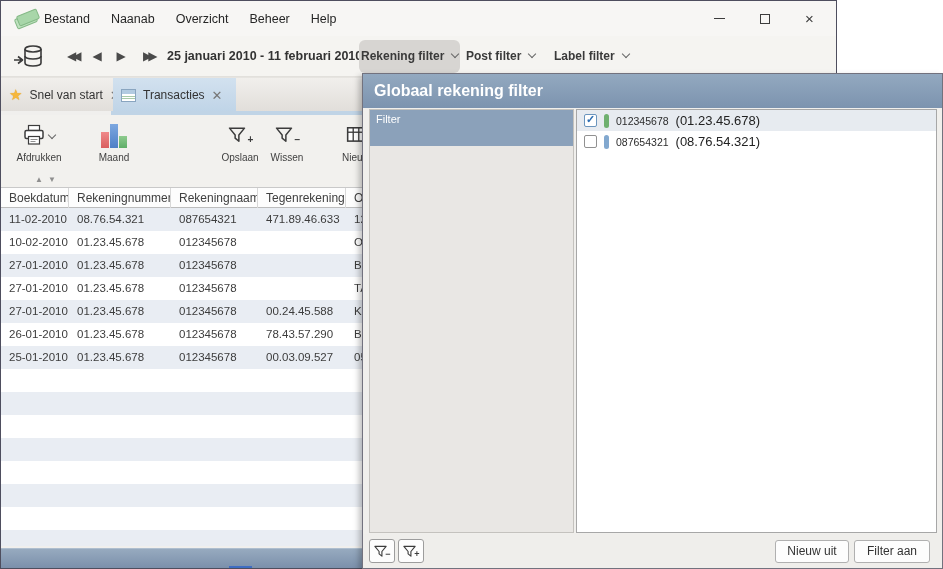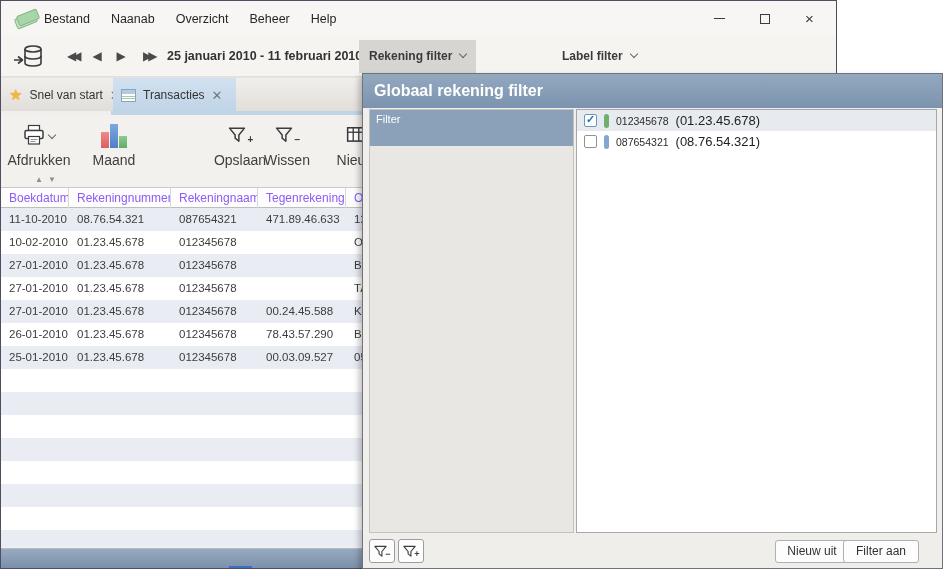--- a/index.html
+++ b/index.html
@@ -23,52 +23,52 @@
   .wc .maxbox { width:10px; height:10px; border:1px solid #3c3c3c; }
   .wc .xglyph { font-size:15px; color:#3c3c3c; line-height:1; }
 
   .toolbar { position:absolute; left:0; top:35px; width:100%; height:41px; background:#f5f4f1; border-bottom:1px solid #e2e0dc; }
   .dbicon { position:absolute; left:12px; top:7px; }
   .navbtn { position:absolute; top:0; height:41px; line-height:41px; font-size:12px; color:#4a4a4a; text-align:center; cursor:default; }
   .navbtn .dbl { letter-spacing:-4px; }
   .nav1{left:56px;width:30px;} .nav2{left:86px;width:20px;} .nav3{left:110px;width:20px;} .nav4{left:132px;width:30px;}
   .date-label { position:absolute; left:166px; top:0; height:41px; line-height:41px; font-size:12.5px; font-weight:700; color:#333; white-space:nowrap; }
   .chev { display:inline-block; width:6px; height:6px; border-right:1.5px solid #666; border-bottom:1.5px solid #666; transform:rotate(45deg); margin-left:8px; vertical-align:3px; }
-  .filter-btn { position:absolute; top:4px; height:33px; line-height:33px; padding:0 10px; font-size:12px; font-weight:600; color:#3a3a3a; white-space:nowrap; border-radius:0; }
+  .filter-btn { position:absolute; top:4px; height:33px; line-height:33px; padding:0 2px; font-size:12px; font-weight:600; color:#3a3a3a; white-space:nowrap; border-radius:6px; }
   .filter-btn.active { background:#d7d5d2; }
   .fb1{left:358px;} .fb2{left:463px;} .fb3{left:551px;}
 
   .tabbar { position:absolute; left:0; top:76px; width:100%; height:34px; background:linear-gradient(#f1efec,#e1deda); border-top:1px solid #e6e4e0; }
   .tabstrip { position:absolute; left:110px; top:110px; width:727px; height:4px; background:#c0d4e6; }
   .tab { position:absolute; top:0; height:34px; display:flex; align-items:center; padding:0 8px; gap:7px; }
   .tab1 { left:0; width:110px; }
   .tab2 { left:112px; width:123px; background:linear-gradient(#d2e1ef,#bfd4e7); font-weight:400; }
   .tab-label { font-size:12px; color:#333; white-space:nowrap; }
   .tab-close { font-size:13px; color:#777; cursor:default; }
   .star-ic { color:#f6b73c; font-size:15px; text-shadow:0 0 1px #cf9a2e; }
   .tbl-ic { width:15px; height:13px; border:1px solid #89a5c0; background:#fff; }
   .tbl-ic .hd { height:4px; background:#b2cbe1; }
   .tbl-ic .bd { height:7px; background:repeating-linear-gradient(#fff 0 1.5px, #a9cba9 1.5px 2.5px); }
 
   .actionbar { position:absolute; left:0; top:114px; width:100%; height:58px; background:#f2f1ee; }
   .action { position:absolute; top:6px; width:80px; height:48px; text-align:center; cursor:default; }
   .action .ic { height:28px; display:flex; align-items:center; justify-content:center; gap:4px; }
-  .action .lbl { font-size:14px; color:#3f3f3f; margin-top:3px; white-space:nowrap; }
+  .action .lbl { font-size:10px; color:#3f3f3f; margin-top:3px; white-space:nowrap; }
   .a1{left:-2px;} .a2{left:73px;} .a3{left:153px;} .a4{left:199px;} .a5{left:246px;} .a6{left:315px;}
   .bars { display:flex; align-items:flex-end; gap:1px; height:26px; }
   .bars .b1{width:8px;height:16px;background:linear-gradient(#f08a8a,#d95f5f);}
   .bars .b2{width:8px;height:24px;background:linear-gradient(#7da8e0,#4f7fc6);}
   .bars .b3{width:8px;height:12px;background:linear-gradient(#8ecb8e,#5fae68);}
   .subglyph { font-size:10px; font-weight:700; color:#3c3c3c; margin-left:-3px; margin-top:8px; }
 
   .gripstrip { position:absolute; left:0; top:172px; width:100%; height:14px; background:#f2f1ee; }
   .grip { position:absolute; left:34px; top:2px; font-size:8px; color:#8f8f8f; letter-spacing:5px; }
 
   .table-header { position:absolute; left:0; top:186px; width:100%; height:21px; background:#fdfdfd; border-top:1px solid #c9c9c9; border-bottom:1px solid #bdbdbd; }
-  .hcell { position:absolute; top:0; height:20px; line-height:20px; padding-left:8px; font-size:12px; color:#8b5cf6; border-right:1px solid #d8d8d8; white-space:nowrap; overflow:hidden; }
+  .hcell { position:absolute; top:0; height:20px; line-height:20px; padding-left:8px; font-size:12px; color:#404040; border-right:1px solid #d8d8d8; white-space:nowrap; overflow:hidden; }
   .table-body { position:absolute; left:0; top:207px; width:100%; height:338px; overflow:hidden; background:#fff; }
   .trow { position:relative; height:23px; }
   .trow:nth-child(odd) { background:#e9edf3; }
   .tcell { position:absolute; top:0; height:23px; line-height:23px; padding-left:8px; font-size:11.5px; color:#3c3c3c; white-space:nowrap; overflow:hidden; }
   .c0{left:0;width:68px;} .c1{left:68px;width:102px;} .c2{left:170px;width:87px;} .c3{left:257px;width:88px;} .c4{left:345px;width:200px;}
 
   .statusbar { position:absolute; left:0; top:547px; width:100%; height:20px; background:linear-gradient(#97aabf,#7b90ab); border-top:1px solid #aebecf; }
   .status-notch { position:absolute; left:228px; top:565px; width:23px; height:3px; background:#3f6dc2; }
 
   
@@ -88,21 +88,21 @@
   .acc-name { font-size:10.5px; color:#2c2c2c; }
   .acc-number { font-size:13px; color:#222; }
   .dialog-bottom { position:absolute; left:0; top:460px; width:100%; height:35px; background:#efeeeb; }
   .mini-btn { position:absolute; top:5px; width:26px; height:24px; background:#fdfdfd; border:1px solid #9d9d9d; border-radius:3px;
     display:flex; align-items:center; justify-content:center; }
   .mb1{left:6px;} .mb2{left:35px;}
   .mini-btn .subglyph { margin-top:6px; font-size:9px; }
   .dlg-btn { position:absolute; top:6px; height:23px; background:#fdfdfd; border:1px solid #b0b0b0; border-radius:3px;
     font-size:12px; color:#333; text-align:center; line-height:21px; }
   .btn-uit { right:93px; width:74px; }
-  .btn-aan { right:23px; width:76px; }
+  .btn-aan { right:12px; width:76px; }
 </style>
 </head>
 <body>
 
 <div class="main-window">
 
   <div class="titlebar">
     <div class="logo">
       <div class="note n1"></div>
         <div class="note n2"></div>
@@ -135,20 +135,21 @@
         <path d="M12 13 v7 c0 1.7 3.6 3 8 3 s8 -1.3 8 -3 v-7"></path>
         <path d="M1 17 h7 M5 13.5 l4.5 3.5 -4.5 3.5"></path>
       </g>
     </svg>
     <div class="navbtn nav1"><span class="dbl">◀◀&nbsp;</span></div>
     <div class="navbtn nav2"><span>◀</span></div>
     <div class="navbtn nav3"><span>▶</span></div>
     <div class="navbtn nav4"><span class="dbl">▶▶&nbsp;</span></div>
     <div class="date-label"><span>25 januari 2010 - 11 februari 2010</span><span class="chev"></span></div>
     <div class="filter-btn active fb1"><span>Rekening filter</span><span class="chev"></span></div>
+    <div class="filter-btn fb2"><span>Post filter</span><span class="chev"></span></div>
     <div class="filter-btn fb3"><span>Label filter</span><span class="chev"></span></div>
   </div>
 
   <div class="tabbar">
     <div class="tab tab1">
       <span class="star-ic">★</span>
       <span class="tab-label">Snel van start</span>
       <span class="tab-close">✕</span>
     </div>
     <div class="tab tab2">
@@ -224,21 +225,21 @@
   <div class="table-header">
     <div class="hcell c0">Boekdatum</div>
     <div class="hcell c1">Rekeningnummer</div>
     <div class="hcell c2">Rekeningnaam</div>
     <div class="hcell c3">Tegenrekening</div>
     <div class="hcell c4">Omschrijving</div>
   </div>
 
   <div class="table-body">
     <div class="trow">
-      <div class="tcell c0">11-10-2010</div>
+      <div class="tcell c0">11-02-2010</div>
       <div class="tcell c1">08.76.54.321</div>
       <div class="tcell c2">087654321</div>
       <div class="tcell c3">471.89.46.633</div>
       <div class="tcell c4">12</div>
     </div>
     <div class="trow">
       <div class="tcell c0">10-02-2010</div>
       <div class="tcell c1">01.23.45.678</div>
       <div class="tcell c2">012345678</div>
       <div class="tcell c3"></div>

